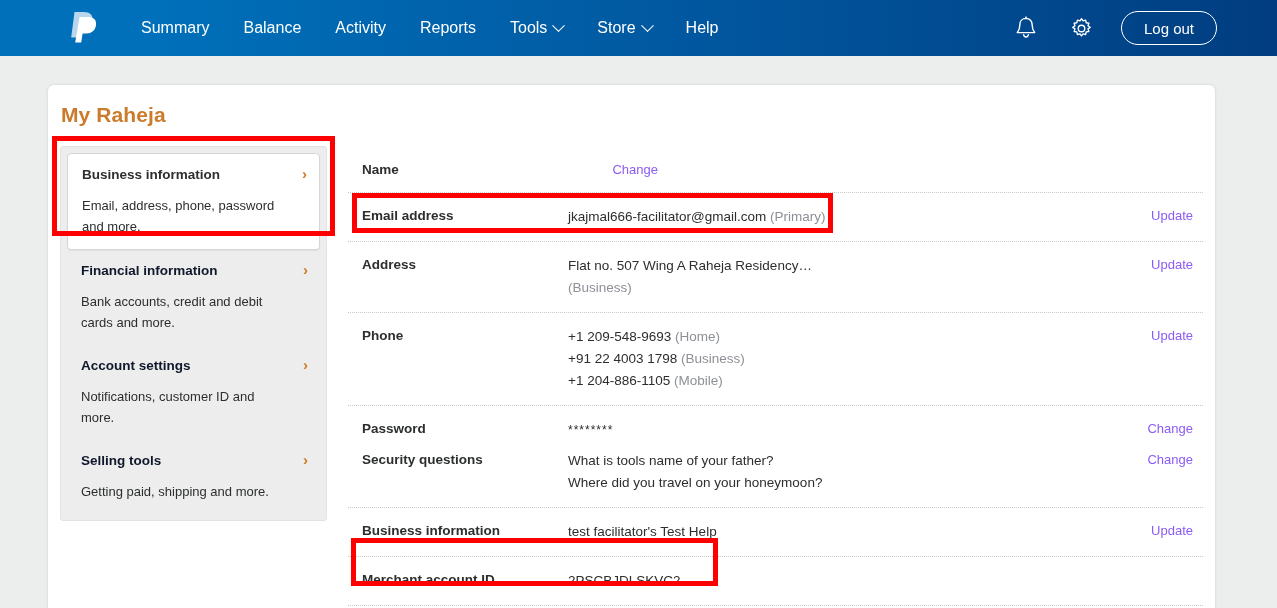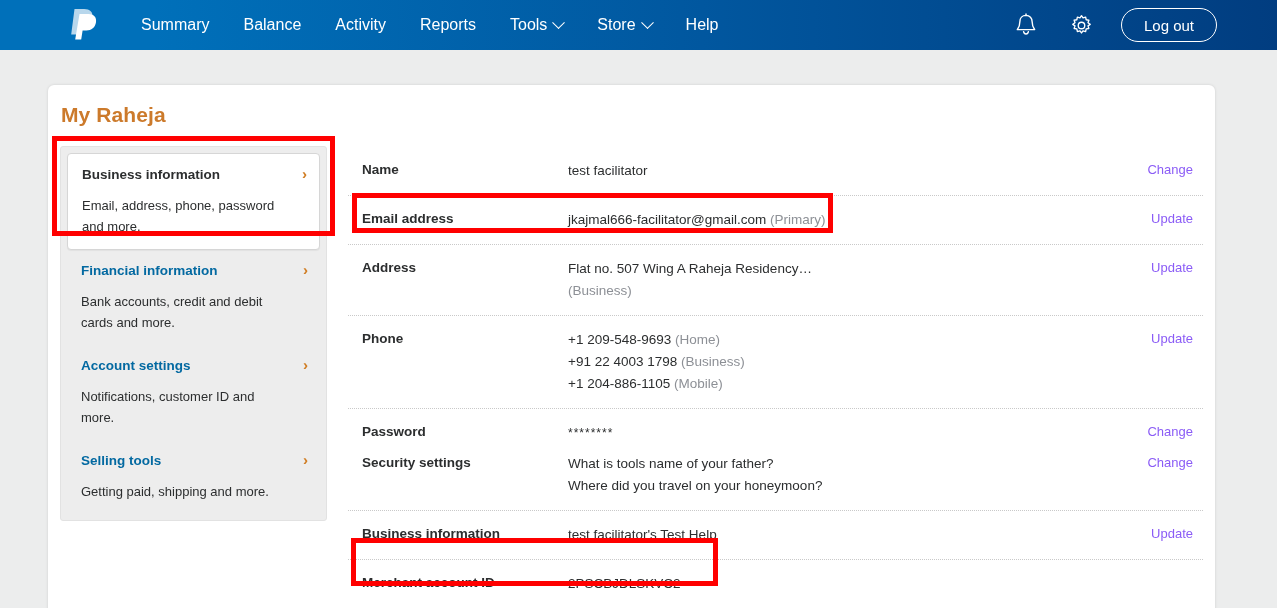--- a/index.html
+++ b/index.html
@@ -8,21 +8,21 @@
     width: 1277px; height: 608px;
     overflow: hidden;
     background: #eceded;
     font-family: "Liberation Sans", sans-serif;
     -webkit-font-smoothing: antialiased;
   }
 
   
   #header {
     position: absolute; top: 0; left: 0;
-    width: 1277px; height: 50px;
+    width: 1277px; height: 56px;
     background: linear-gradient(to right, #0070ba 0%, #0070ba 12%, #01579f 55%, #013d80 100%);
     display: flex; align-items: center;
   }
   #logo {
     margin-left: 62px;
     width: 42px; height: 40px;
     display: flex; align-items: center; justify-content: center;
   }
   #nav {
     display: flex; align-items: center;
@@ -103,21 +103,21 @@
   }
   .side-item.active {
     background: #ffffff;
     border: 1px solid #d6d6d6;
     border-radius: 4px;
     box-shadow: 0 1px 1px rgba(0,0,0,0.05);
   }
   .side-title {
     font-size: 13.5px;
     font-weight: bold;
-    color: #0369a1;
+    color: #0f172a;
     line-height: 17px;
   }
   .side-item.active .side-title { color: #2c2e2f; }
   .side-desc {
     font-size: 13px;
     color: #2c2e2f;
     line-height: 21px;
     margin-top: 12px;
   }
   .side-chevron {
@@ -275,25 +275,20 @@
       <div class="side-desc">Getting paid, shipping and more.</div>
       <span class="side-chevron">›</span>
     </div>
   </div>
 
   <div id="details">
 
     <div class="group">
       <div class="row">
         <div class="row-label">Name</div>
-        <div class="row-value">
-          <div>
-            <span>test facilitator</span>
-          </div>
-        </div>
         <div class="row-action">
           <a class="action-link">Change</a>
         </div>
       </div>
     </div>
 
     <div class="group">
       <div class="row">
         <div class="row-label">Email address</div>
         <div class="row-value">
@@ -352,21 +347,21 @@
       <div class="row" style="padding-bottom:3px;">
         <div class="row-label">Password</div>
         <div class="row-value">
           <span class="pwd-dots">********</span>
         </div>
         <div class="row-action">
           <a class="action-link">Change</a>
         </div>
       </div>
       <div class="row" style="padding-top:6px;">
-        <div class="row-label">Security settings</div>
+        <div class="row-label">Security questions</div>
         <div class="row-value">
           <div>
             <span>What is tools name of your father?</span>
           </div>
           <div>
             <span>Where did you travel on your honeymoon?</span>
           </div>
         </div>
         <div class="row-action">
           <a class="action-link">Change</a>

